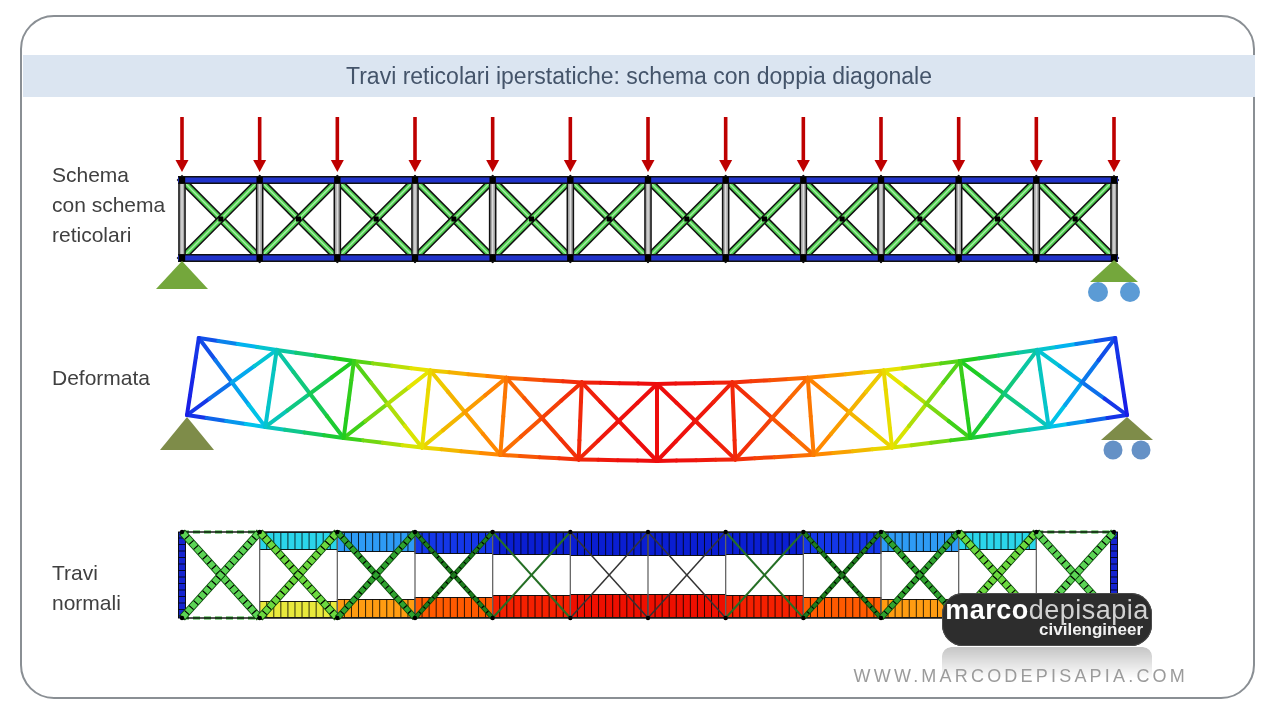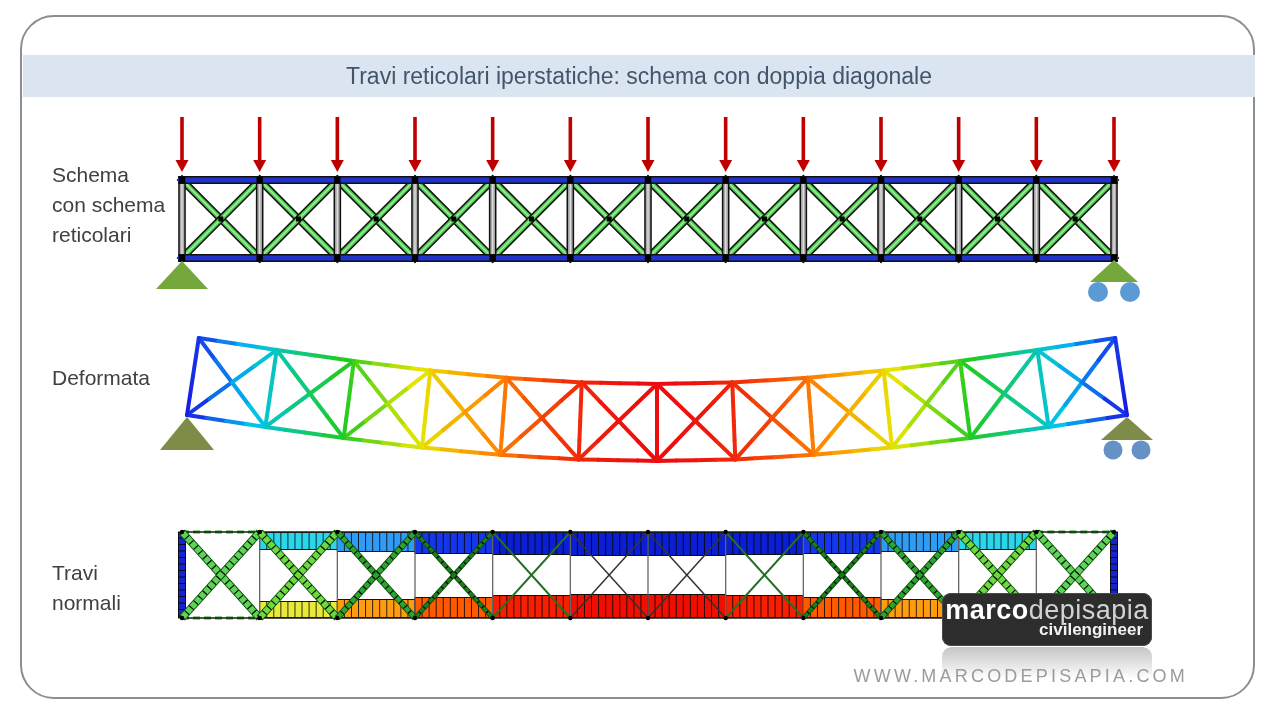--- a/index.html
+++ b/index.html
@@ -6,21 +6,21 @@
   .slide{position:relative;width:1280px;height:720px;background:#ffffff;overflow:hidden;
          font-family:"Liberation Sans",sans-serif;}
   .frame{position:absolute;left:20px;top:15px;width:1235px;height:684px;
          border:2.5px solid #8a8f94;border-radius:34px;box-sizing:border-box;}
   .title-band{position:absolute;left:23px;top:55px;width:1232px;height:42px;background:#dbe5f1;}
   .title-text{position:absolute;left:23px;top:55px;width:1232px;height:42px;line-height:42px;
               text-align:center;font-size:23px;color:#44546a;}
   .side-label{position:absolute;left:52px;color:#404040;font-size:21px;line-height:30px;}
   svg.scene{position:absolute;left:0;top:0;}
   .logo{position:absolute;left:942px;top:593px;width:210px;height:53px;background:#2d2d2d;
-        border-radius:9px;box-shadow:0 0 0 1px #4a4a4a inset;z-index:5;}
+        border-radius:21px;box-shadow:0 0 0 1px #4a4a4a inset;z-index:5;}
   .logo .l1{display:block;text-align:center;margin-top:3px;font-size:27px;letter-spacing:.5px;line-height:28px;white-space:nowrap;}
   .logo .l1 .a{color:#ffffff;font-weight:700;}
   .logo .l1 .b{color:#d2d2d2;font-weight:400;}
   .logo .l2{display:block;text-align:right;margin-right:9px;margin-top:-4px;font-size:17px;font-weight:700;color:#f2f2f2;line-height:20px;}
   .logo-reflection{position:absolute;left:942px;top:647px;width:210px;height:53px;background:#2d2d2d;
         border-radius:9px;transform:scaleY(-1);opacity:.32;z-index:1;
         -webkit-mask-image:linear-gradient(to bottom,transparent 40%,rgba(0,0,0,.85) 100%);
         mask-image:linear-gradient(to bottom,transparent 40%,rgba(0,0,0,.85) 100%);}
   .website{position:absolute;right:92px;top:666px;font-size:18px;letter-spacing:3.2px;
            color:#9b9b9b;z-index:6;white-space:nowrap;}

